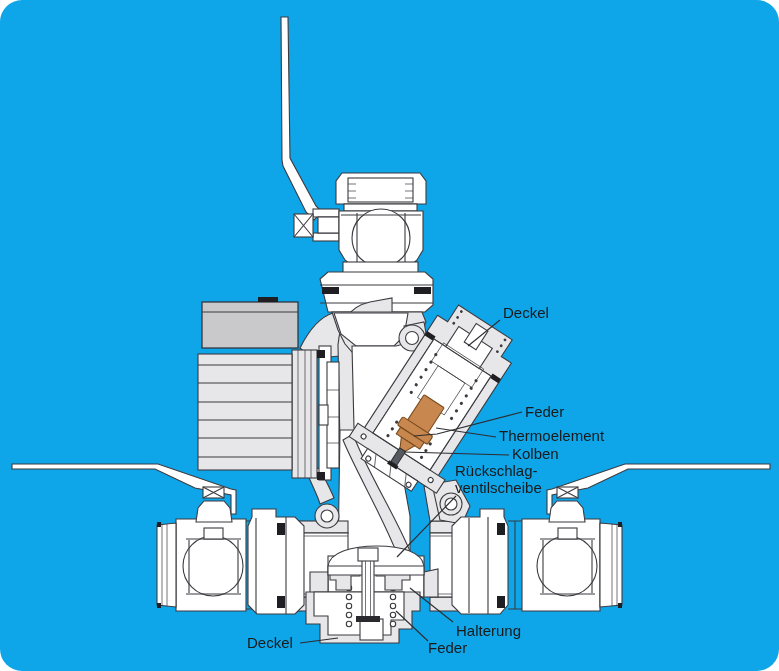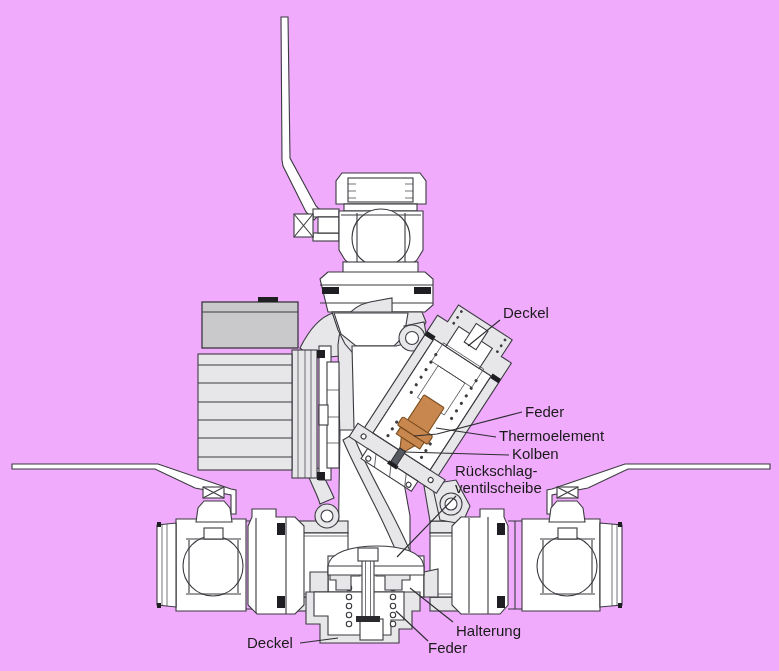--- a/index.html
+++ b/index.html
@@ -1,17 +1,17 @@
 <!DOCTYPE html>
 <html><head>
 <meta charset="utf-8">
 <style>
   html,body{margin:0;padding:0;background:#ffffff;}
-  .wrap{width:779px;height:671px;position:relative;background:#f0abfc;overflow:hidden;
-        font-family:"Liberation Sans", sans-serif;}
+  .wrap{width:779px;height:671px;position:relative;background:#0ea5e9;overflow:hidden;
+        font-family:"Liberation Sans", sans-serif;border-radius:22px;}
   svg{display:block;}
   .wh{fill:#ffffff;stroke:#3b3b40;stroke-width:1.1;}
   .gr{fill:#e7e7ea;stroke:#3b3b40;stroke-width:1.1;}
   .gr2{fill:#c9c9cc;stroke:#2d2d31;stroke-width:1.2;}
   .ln{fill:none;stroke:#3b3b40;stroke-width:1.1;}
   .tn{fill:none;stroke:#3b3b40;stroke-width:0.7;}
   .blk{fill:#1f1f23;stroke:none;}
   .dot{fill:#3b3b40;stroke:none;}
   .lead{fill:none;stroke:#2d2d31;stroke-width:1.1;}
   .lbl{font:15px "Liberation Sans", sans-serif;fill:#1a1a1a;}

